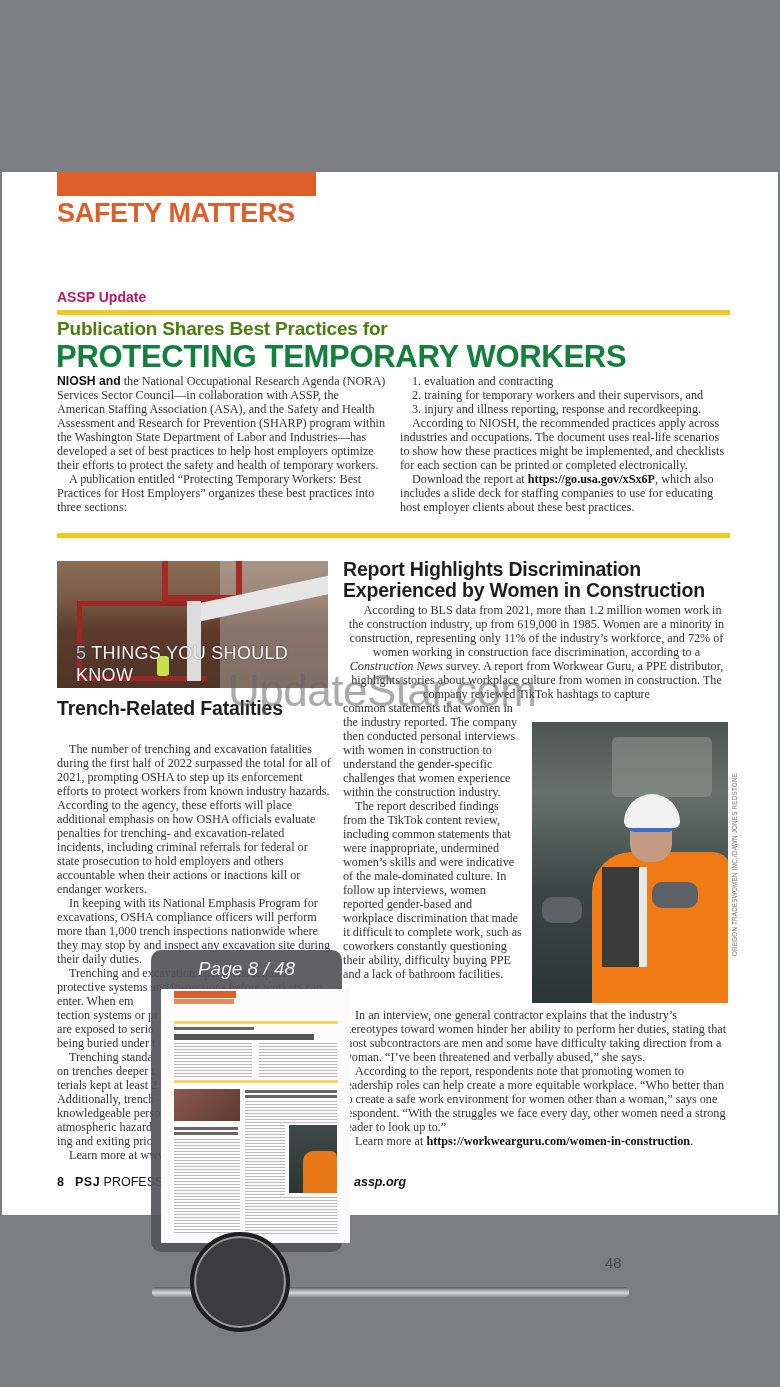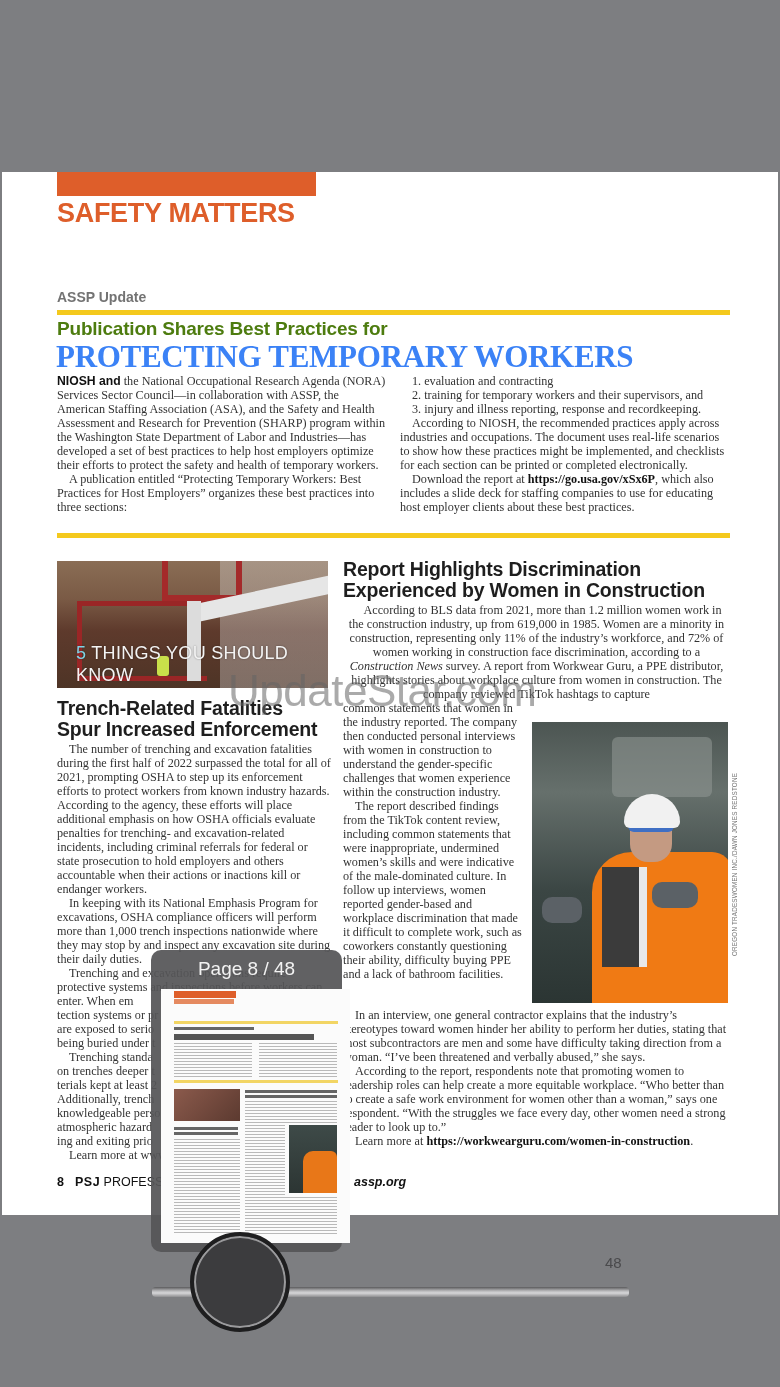--- a/index.html
+++ b/index.html
@@ -12,31 +12,31 @@
     padding-left: 43px;
   }
   .orange-bar { position: absolute; left: 55px; top: 0; width: 259px; height: 24px; background: #de5e2a; }
   .section-title {
     position: absolute; left: 55px; top: 26px;
     font-family: "Liberation Sans", sans-serif; font-weight: bold; font-size: 27px;
     color: #de5e2a; letter-spacing: -0.3px; transform: scaleY(1.05);
   }
   .kicker {
     position: absolute; left: 55px; top: 117px;
-    font-family: "Liberation Sans", sans-serif; font-weight: bold; font-size: 14px; color: #737373;
+    font-family: "Liberation Sans", sans-serif; font-weight: bold; font-size: 14px; color: #be185d;
   }
   .yellow-rule { position: absolute; left: 55px; height: 5px; background: #f4c91d; width: 673px; }
   .headline-small {
     position: absolute; left: 55px; top: 146px;
     font-family: "Liberation Sans", sans-serif; font-weight: bold; font-size: 19px; color: #4d7c0f;
     letter-spacing: -0.2px;
   }
   .headline-big {
     position: absolute; left: 54px; top: 167px;
-    font-family: Liberation Serif, serif; font-weight: bold; font-size: 31px; color: #3b82f6;
+    font-family: Liberation Sans, sans-serif; font-weight: bold; font-size: 31px; color: #15803d;
     letter-spacing: -0.3px;
   }
   .col {
     position: absolute; font-size: 12.2px; line-height: 14px; color: #333;
   }
   .col p { text-indent: 12px; }
   .col p.noindent { text-indent: 0; }
   .col .lead { font-family: "Liberation Sans", sans-serif; font-weight: bold; color: #111; }
   .col b { color: #111; }
   .list-item { padding-left: 12px; }
@@ -96,21 +96,21 @@
 
   .watermark {
     position: absolute; left: 228px; top: 666px;
     font-family: "Liberation Sans", sans-serif; font-size: 44px; color: rgba(100,100,100,0.55);
     letter-spacing: -0.5px; pointer-events: none;
   }
 
   
   .preview {
     position: absolute; left: 151px; top: 950px; width: 191px; height: 302px;
-    background: rgba(85,85,87,0.93); border-radius: 10px;
+    background: rgba(85,85,87,0.93); border-radius: 10px; font-style: italic;
   }
   .preview-label {
     position: absolute; left: 0; width: 100%; top: 8px; text-align: center;
     font-family: "Liberation Sans", sans-serif; font-size: 19px; color: #f2f2f2;
   }
   .preview-thumb {
     position: absolute; left: 10px; top: 39px; width: 189px; height: 254px; background: #fbfbfb;
     overflow: hidden;
   }
   .preview-thumb .t-orange { position: absolute; left: 13px; top: 2px; width: 62px; height: 7px; background: #de5e2a; }
@@ -169,21 +169,20 @@
     <div class="arm2"></div>
     <div class="worker"></div>
     <div class="caption">
       <span class="accent">5</span><span> THINGS YOU SHOULD KNOW</span><br>
       <span>TO STAY </span><span class="accent">SAFE</span><span>.</span>
     </div>
   </div>
 
   <div class="trench-head">
     <div>Trench-Related Fatalities</div>
-    <div>Spur Increased Enforcement</div>
   </div>
   <div class="col" style="left:55px; top:570px; width:275px;">
     <p>The number of trenching and excavation fatalities during the first half of 2022 surpassed the total for all of 2021, prompting OSHA to step up its enforcement efforts to protect workers from known industry hazards. According to the agency, these efforts will place additional emphasis on how OSHA officials evaluate penalties for trenching- and excavation-related incidents, including criminal referrals for federal or state prosecution to hold employers and others accountable when their actions or inactions kill or endanger workers.</p>
     <p>In keeping with its National Emphasis Program for excavations, OSHA compliance officers will perform more than 1,000 trench inspections nationwide where they may stop by and inspect any excavation site during their daily duties.</p>
     <p>Trenching and excavation operations require protective systems and inspections before workers can enter. When em</p>
     <div>tection systems or pr</div>
     <div>are exposed to serio</div>
     <div>being buried under t</div>
     <div style="text-indent:12px">Trenching standa</div>
     <div>on trenches deeper t</div>

